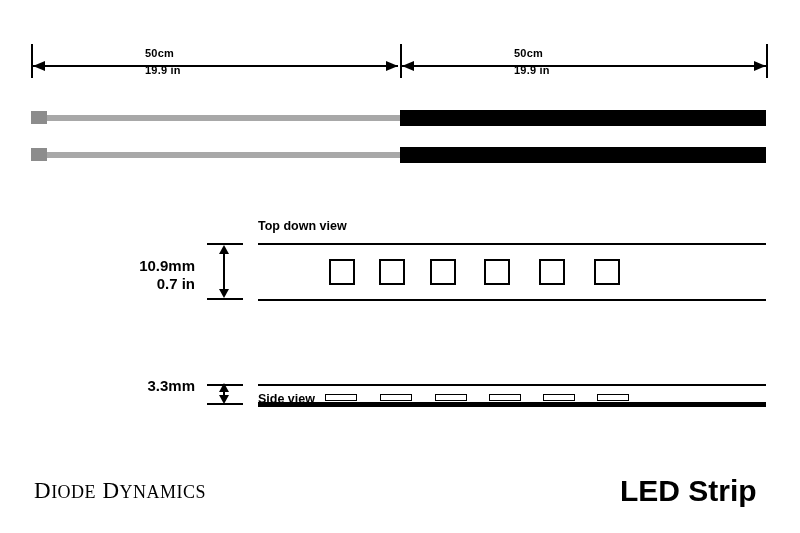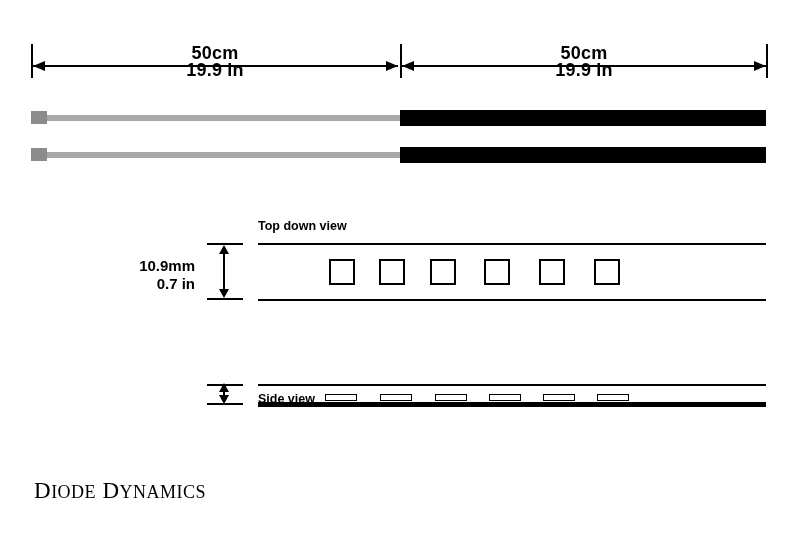--- a/index.html
+++ b/index.html
@@ -35,22 +35,21 @@
     width: 0;
     height: 0;
     border-top: 5px solid transparent;
     border-bottom: 5px solid transparent;
   }
   .arrow-l { border-right: 12px solid #000000; }
   .arrow-r { border-left: 12px solid #000000; }
 
   .dim-label {
     position: absolute;
-    text-align: center;
-    font-size: 18px;
+    font-size: 11px;
     font-weight: bold;
     line-height: 17px;
     letter-spacing: 0.2px;
     white-space: nowrap;
   }
 
   
   .wire-gray {
     position: absolute;
     background: #a8a8a8;
@@ -213,20 +212,22 @@
   <div class="led-side" style="left:543px; top:394px; width:32px; height:7px;"></div>
   <div class="led-side" style="left:597px; top:394px; width:32px; height:7px;"></div>
 
   <div class="vtick" style="left:207px; top:384px; width:36px;"></div>
   <div class="vtick" style="left:207px; top:403px; width:36px;"></div>
   <div class="vline" style="left:223px; top:386px; height:16px;"></div>
   <div class="arrow-u" style="left:219px; top:383px;"></div>
   <div class="arrow-d" style="left:219px; top:395px;"></div>
 
   <div class="side-label" style="left:80px; top:377px; width:115px;">
+    <div>3.3mm</div>
   </div>
 
   <div class="brand" style="left:34px; top:478px;">
     <span>D</span><span class="small-caps">IODE</span><span>&nbsp;</span><span>D</span><span class="small-caps">YNAMICS</span>
   </div>
 
+  <div class="product-title" style="left:620px; top:474px;">LED Strip</div>
 
 </div>
 
 </body></html>

